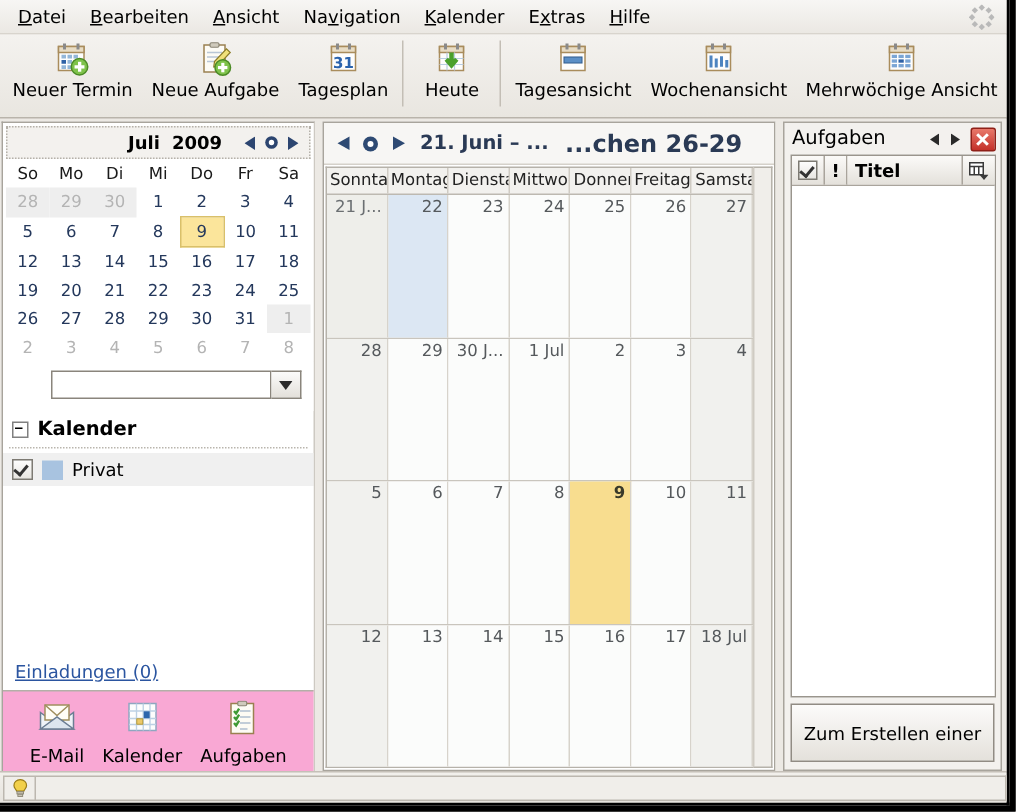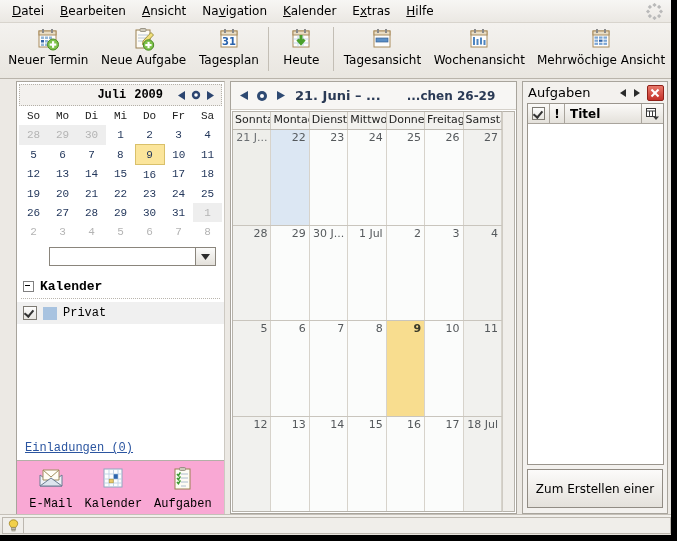--- a/index.html
+++ b/index.html
@@ -97,24 +97,23 @@
   
   .sidebar {
     width: 209px;
     flex: none;
     display: flex;
     flex-direction: column;
     background: #ffffff;
     border-top: 1px solid #a8a49c;
     border-left: 1px solid #a8a49c;
     border-right: 1px solid #cdc9c2;
-    margin-left: 16px;
+    margin-left: 1px;
     min-height: 0;
     box-sizing: border-box;
-    font-family: Liberation Mono, monospace;
   }
   .minical-wrap {
     background: #ffffff;
     padding: 2px 2px 0 2px;
   }
   .minical-head {
     border: 1px dotted #b4b0a8;
     background: #f3f1ee;
     height: 20px;
     display: flex;
@@ -310,23 +309,23 @@
   .cal-title {
     font-weight: bold;
     font-size: 13px;
     color: #2a3a55;
     margin-left: 6px;
     white-space: nowrap;
     overflow: hidden;
   }
   .cal-title2 {
     font-weight: bold;
-    font-size: 12px;
+    font-size: 16px;
     color: #2a3a55;
-    margin-left: 26px;
+    margin-left: 11px;
     white-space: nowrap;
   }
   .grid-wrap {
     flex: 1 1 auto;
     display: flex;
     min-height: 0;
     background: #fff;
     padding: 1px;
   }
   .grid {

